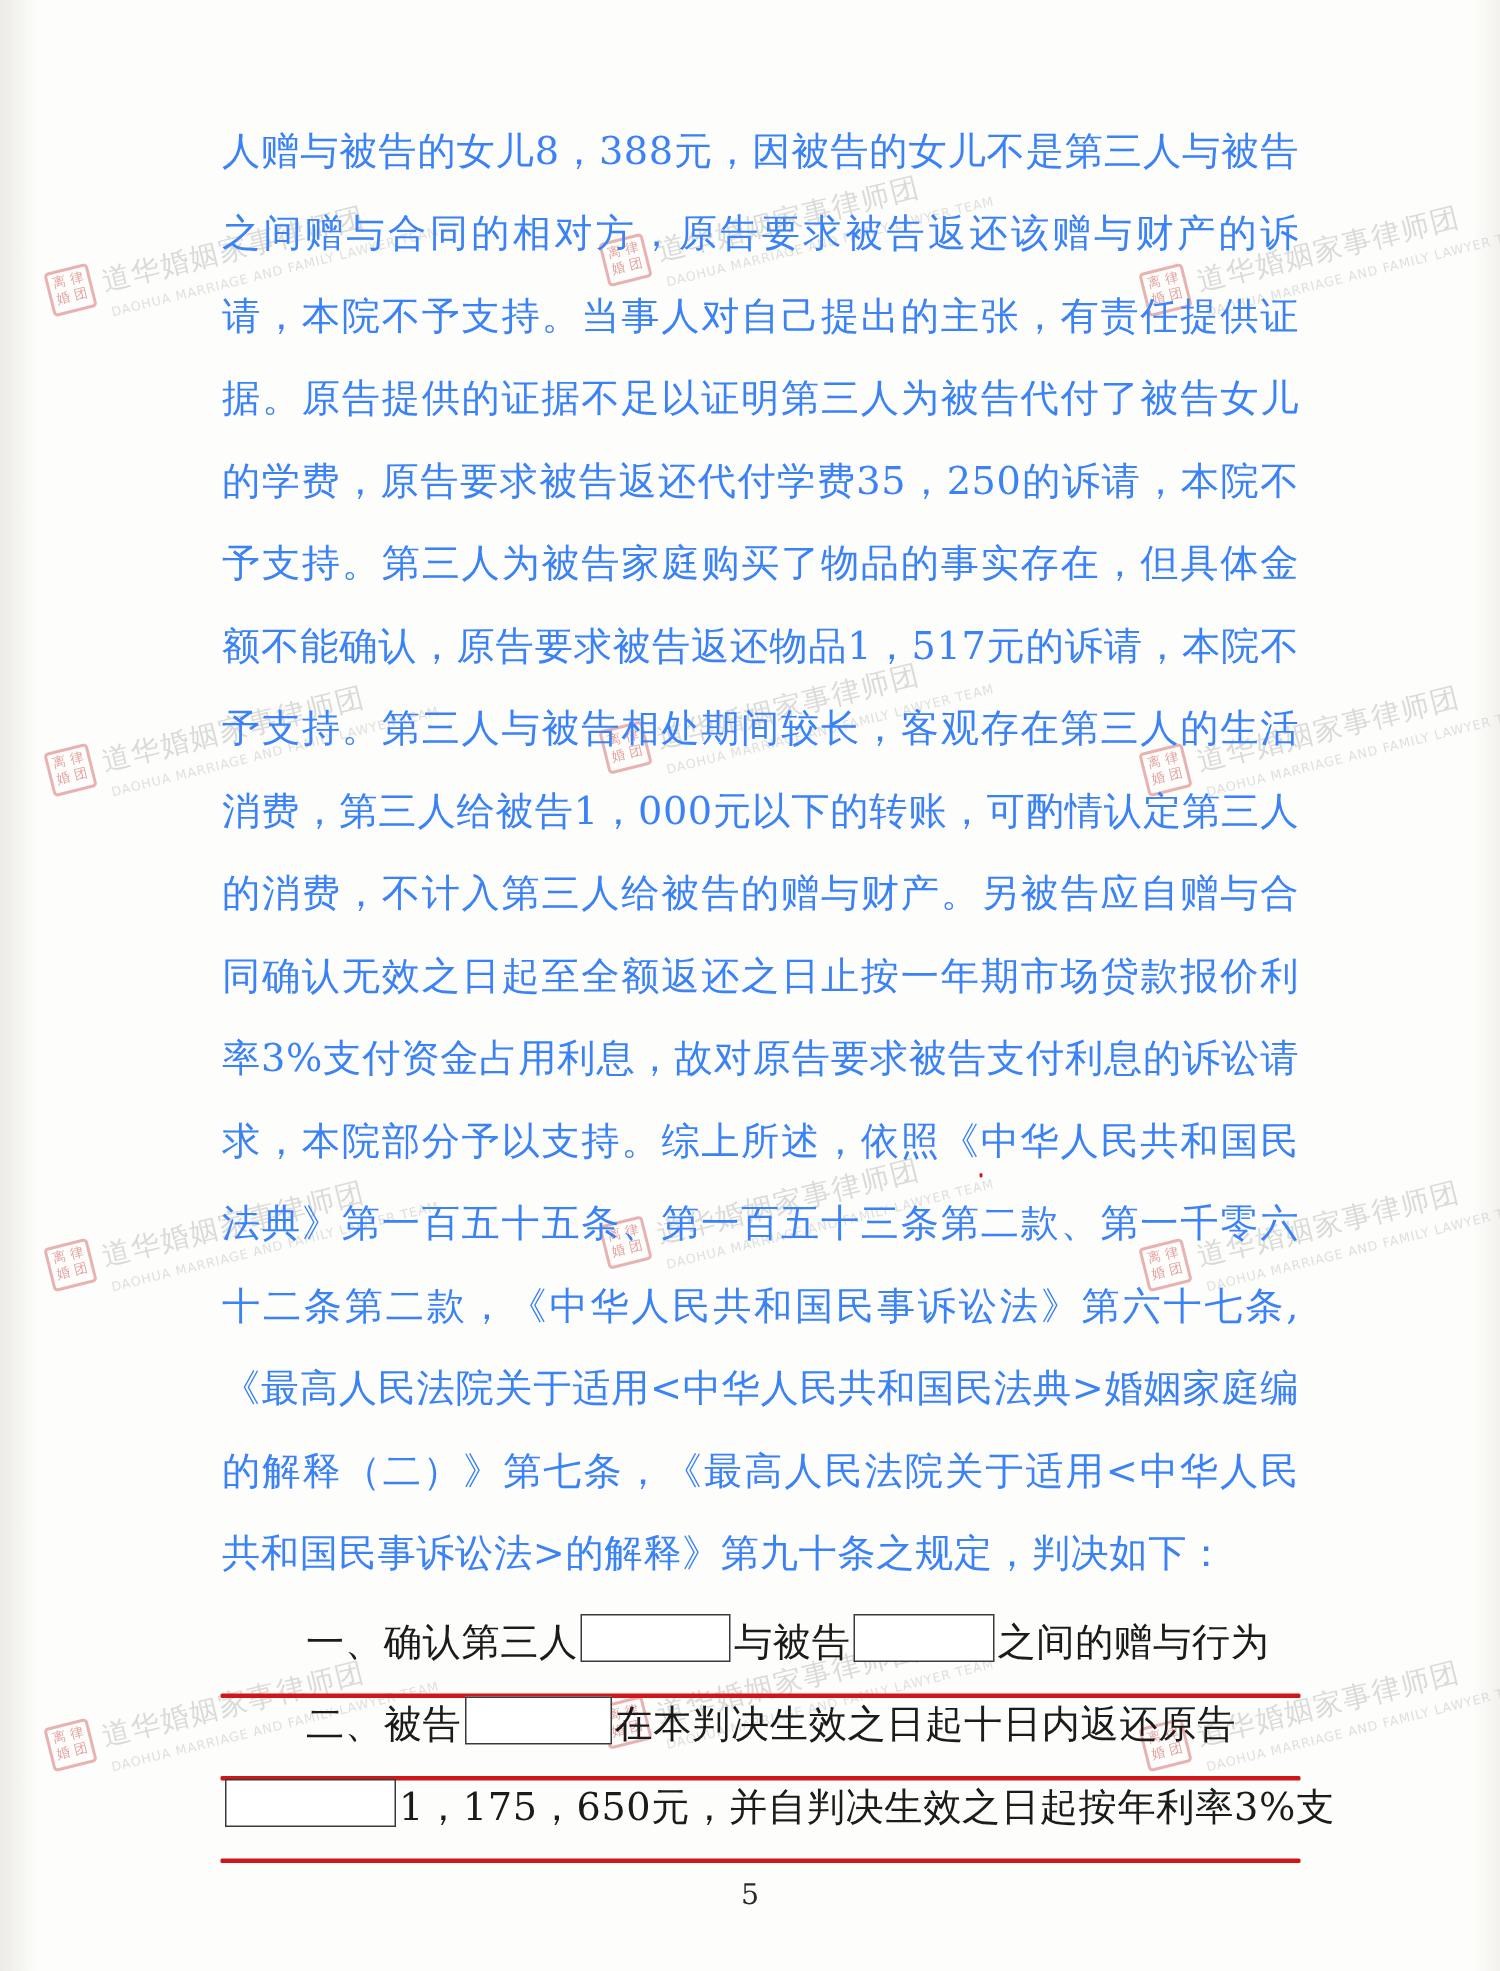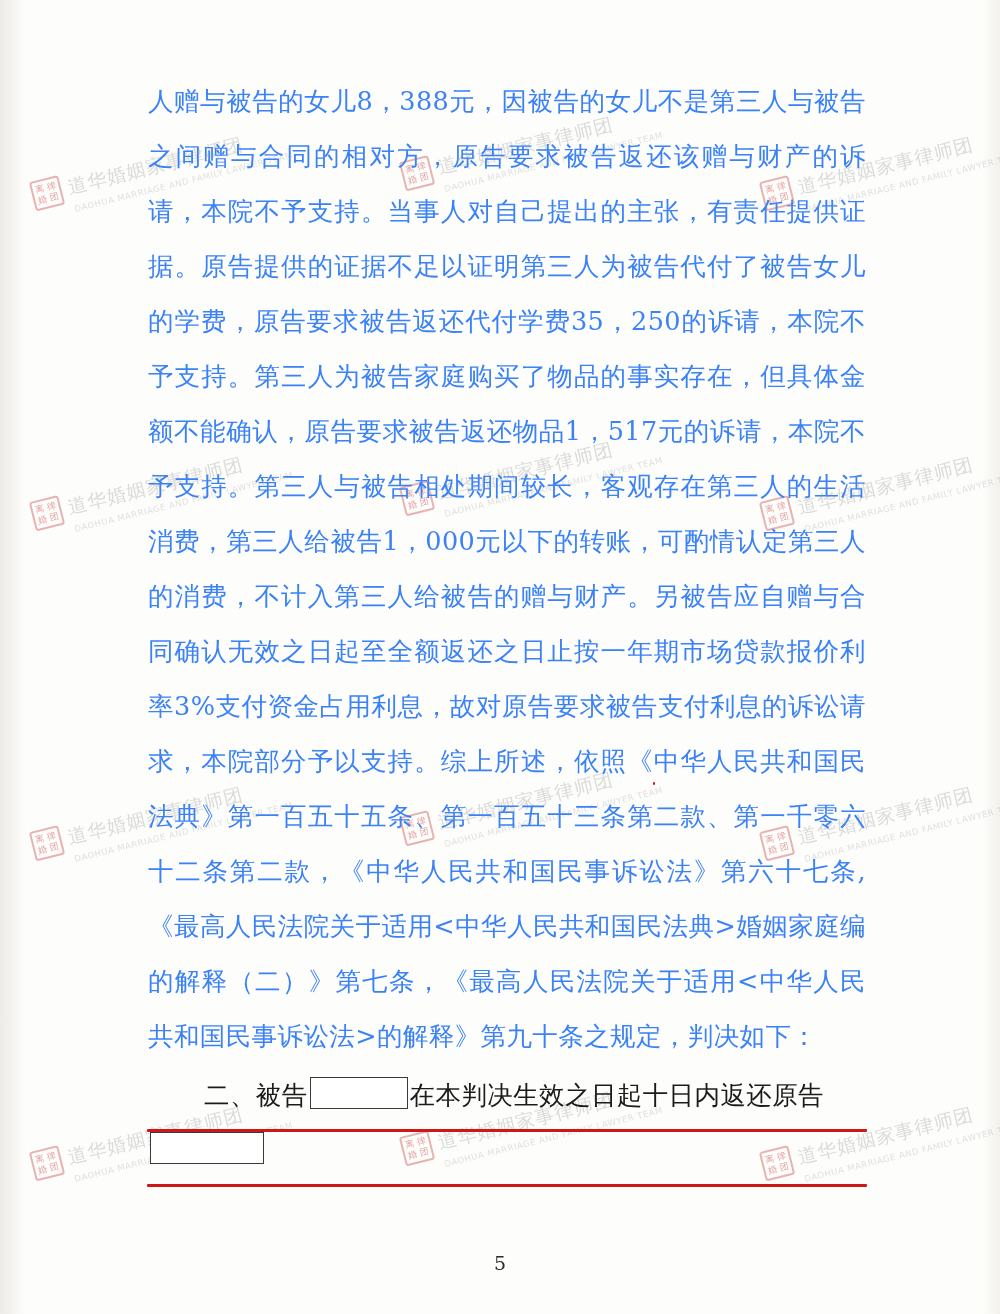--- a/index.html
+++ b/index.html
@@ -321,24 +321,25 @@
       <div class="wm-cn">道华婚姻家事律师团</div>
     </div>
     <div class="wm-en">DAOHUA MARRIAGE AND FAMILY LAWYER TEAM</div>
   </div>
 
   <div class="doc-body">
     <p class="para"><span class="seg">人赠与被告的女儿8，388元，因被告的女儿不是第三人与被告之间赠与合同的相对方，原告要求被告返还该赠与财产的诉请，本院不予支持。当事人对自己提出的主张，有责任提供证据。原告提供的证据不足以证明第三人为被告代付了被告女儿的学费，原告要求被告返还代付学费35，250的诉请，本院不予支持。第三人为被告家庭购买了物品的事实存在，但具体金额不能确认，原告要求被告返还物品1，517元的诉请，本院不予支持。第三人与被告相处期间较长，客观存在第三人的生活消费，第三人给被告1，000元以下的转账，可酌情认定第三人的消费，不计入第三人给被告的赠与财产。</span><span class="seg ul">另被告应自赠与合同确认无效之日起至全额返还之日止按一年期市场贷款报价利率3%支付资金占用利息，故对原告要求被告支付利息的诉讼请求，本院部分予以支持。</span><span class="seg">综上所述，依照《中华人民共和国民法典》第一百五十五条、第一百五十三条第二款、第一千零六十二条第二款，《中华人民共和国民事诉讼法》第六十七条,《最高人民法院关于适用&lt;中华人民共和国民法典&gt;婚姻家庭编的解释（二）》第七条，《最高人民法院关于适用&lt;中华人民共和国民事诉讼法&gt;的解释》第九十条之规定，判决如下：</span></p>
 
     <div class="num-lines">
 
+      <div class="ruling-line indent2 ul"><span>一、确认第三人</span><span class="redact w1"></span><span>与被告</span><span class="redact w2"></span><span>之间的赠与行为</span></div>
 
 
       <div class="ruling-line indent2 ul"><span>二、被告</span><span class="redact w3"></span><span>在本判决生效之日起十日内返还原告</span></div>
 
-      <div class="ruling-line ul"><span class="redact w4"></span></div>
+      <div class="ruling-line ul"><span class="redact w4"></span><span>1，175，650元，并自判决生效之日起按年利率3%支</span></div>
 
     </div>
   </div>
 
   <div class="page-number">5</div>
 
 </div>
 
 </body></html>

